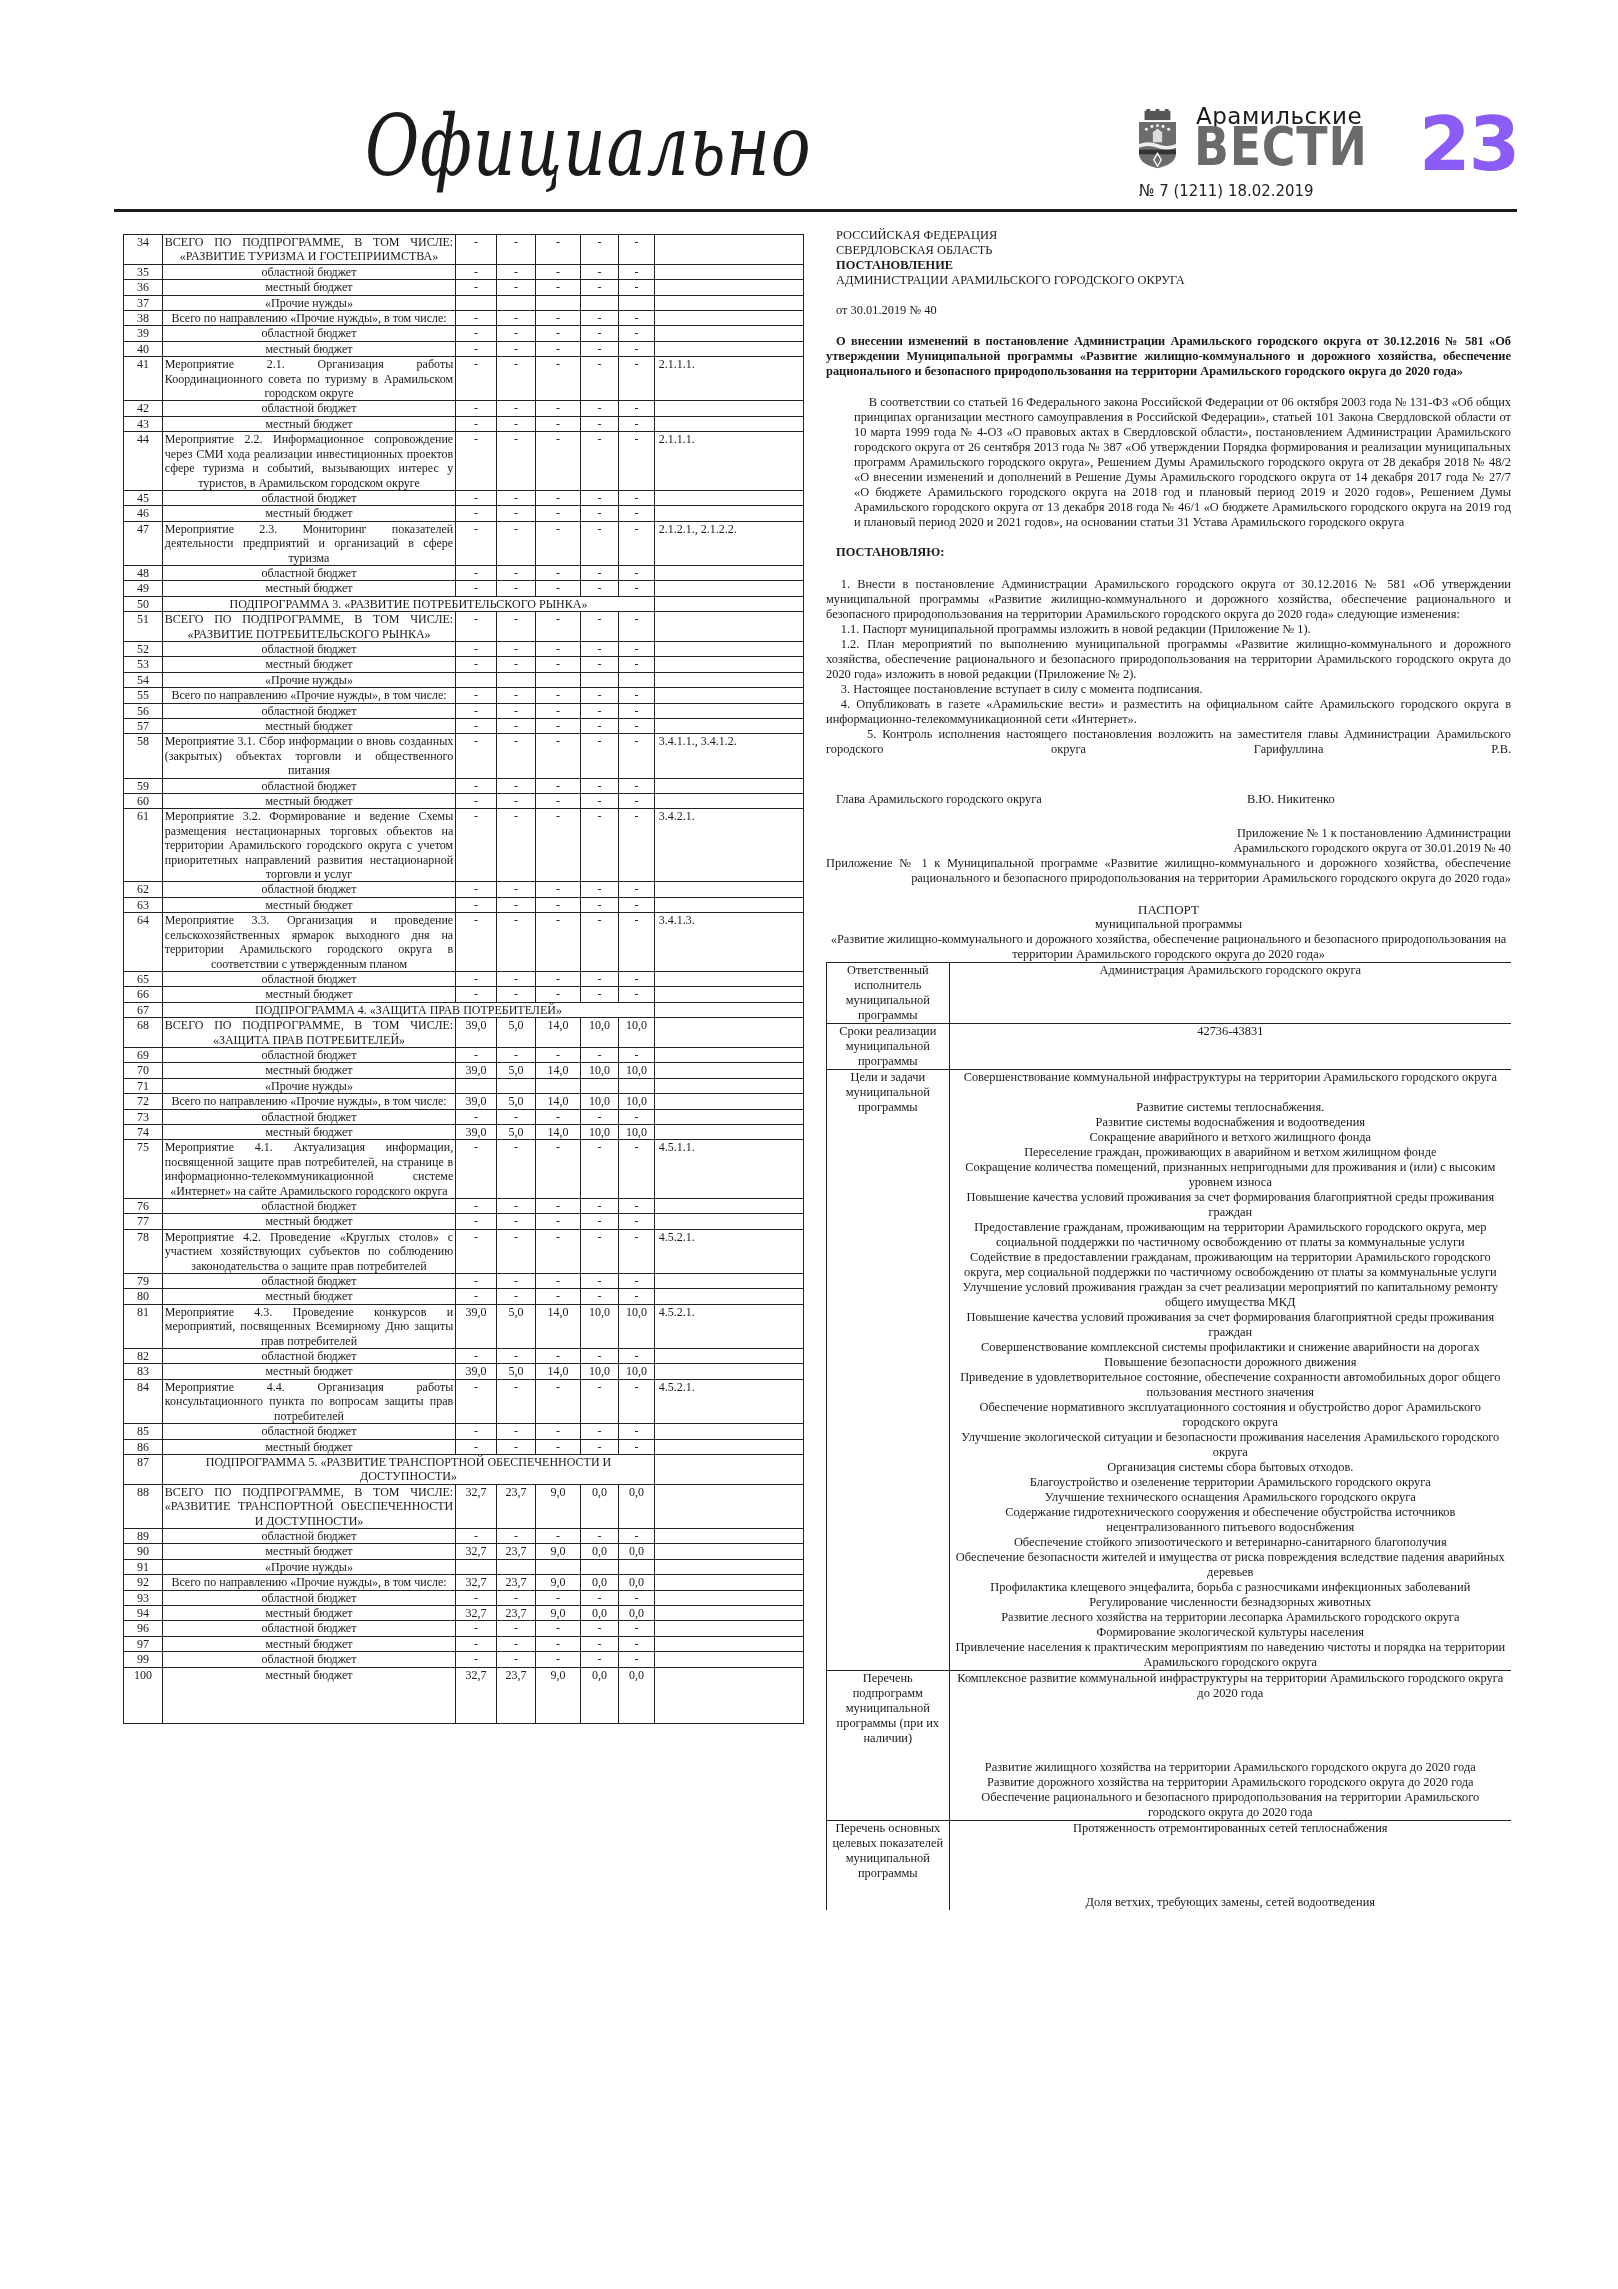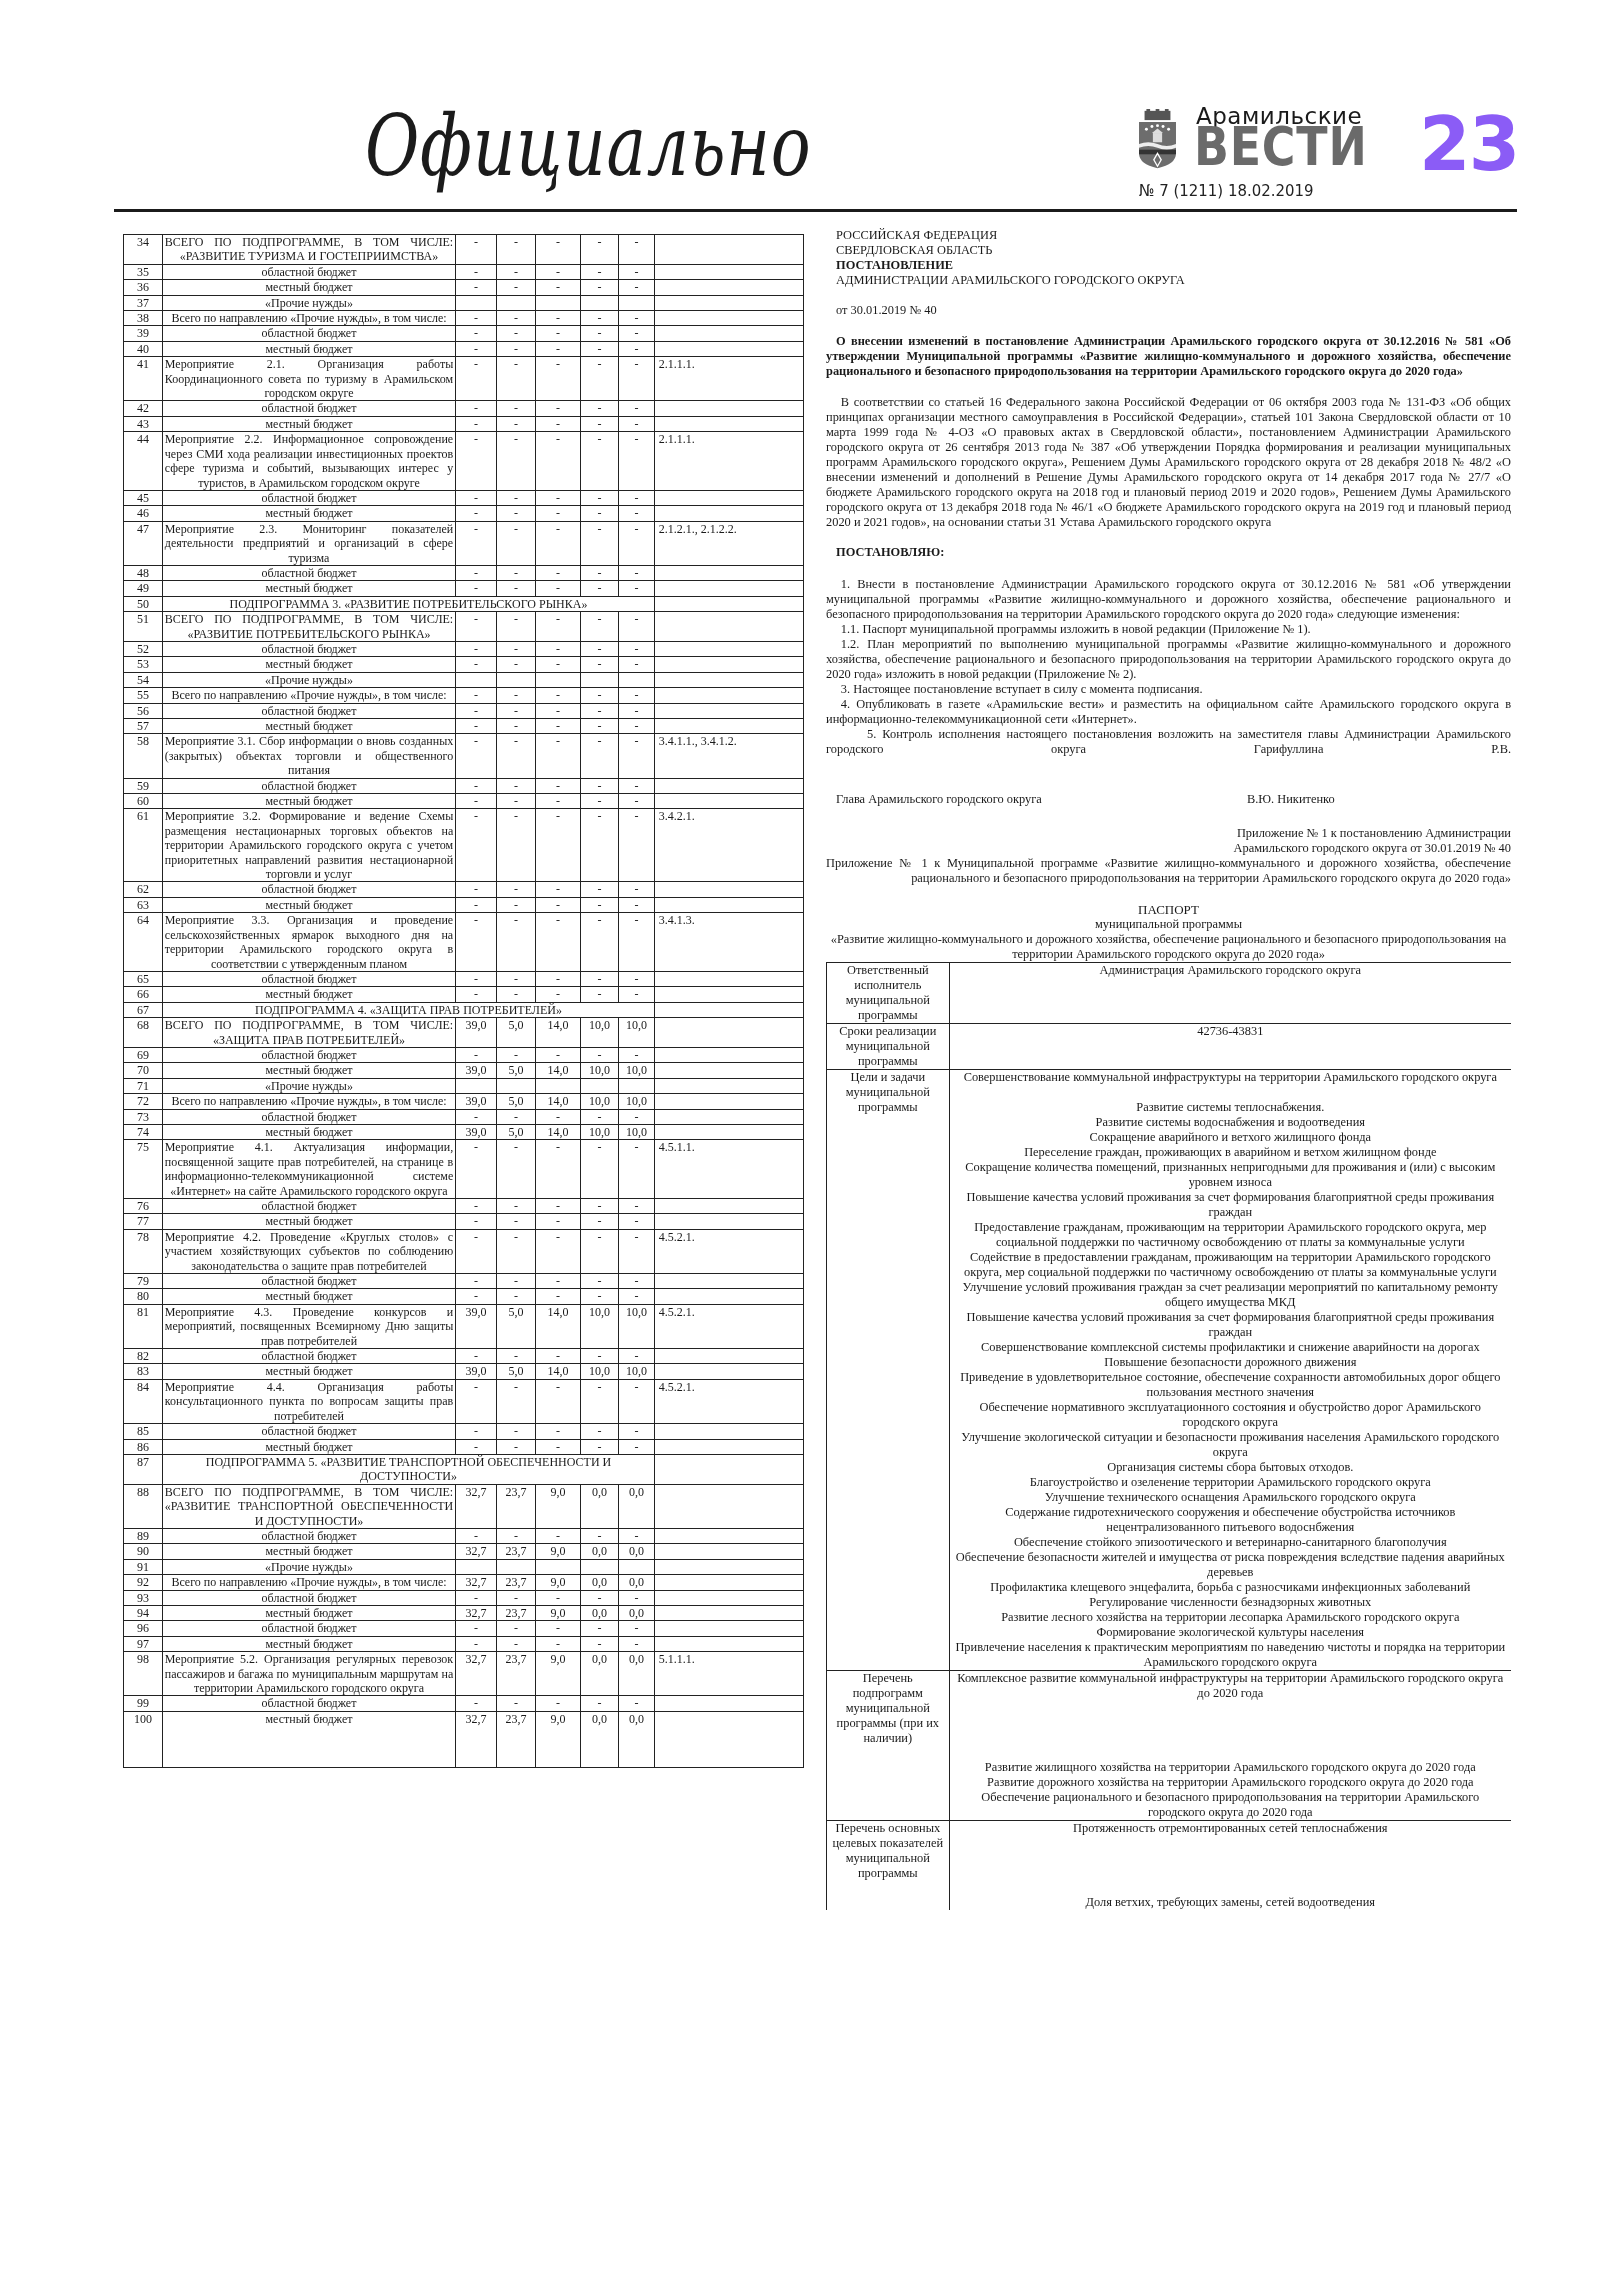--- a/index.html
+++ b/index.html
@@ -34,21 +34,21 @@
   .ltable tr.tail td { height: 55px; }
   .ltable .wide { text-align: center; }
 
   
   .rcol { position: absolute; left: 826px; top: 228px; width: 685px; font-size: 12.4px; line-height: 15px; }
   .hdr-line { margin: 0 0 0 10px; text-transform: none; }
   .hdr-bold { font-weight: bold; }
   .date-line { margin: 14.8px 0 0 10px; }
   .title-italic { margin: 16.6px 0 0 0; font-weight: bold; text-align: justify; text-indent: 10px; }
   .para { margin: 0; text-align: justify; text-indent: 14.8px; }
-  .para.first { margin-top: 15.7px; }
+  .para.first { margin-top: 15.7px; margin-left: 28px; }
   .decree-word { margin: 14.8px 0 0 10px; font-weight: bold; }
   .item { margin: 0; text-align: justify; text-indent: 14.8px; }
   .item.first { margin-top: 17.5px; }
   .item5 { margin: 0; text-align: justify; text-align-last: justify; text-indent: 41px; }
   .sign { margin-top: 35px; display: flex; gap: 28px; }
   .sign .who { margin-left: 10px; width: 383px; }
   .appx { text-align: right; margin: 0; }
   .appx.first { margin-top: 18.5px; }
   .pass-title { text-align: center; margin: 15.7px 0 0 0; font-size: 13px; }
   .pass-sub { text-align: center; margin: 0; }
@@ -709,30 +709,20 @@
       </tr>
       <tr>
         <td class="num">97</td>
         <td class="desc">местный бюджет</td>
         <td class="val">-</td>
         <td class="val">-</td>
         <td class="val">-</td>
         <td class="val">-</td>
         <td class="val">-</td>
         <td class="code"></td>
-      </tr>
-      <tr>
-        <td class="num">98</td>
-        <td class="desc just">Мероприятие 5.2. Организация регулярных перевозок пассажиров и багажа по муниципальным маршрутам на территории Арамильского городского округа</td>
-        <td class="val">32,7</td>
-        <td class="val">23,7</td>
-        <td class="val">9,0</td>
-        <td class="val">0,0</td>
-        <td class="val">0,0</td>
-        <td class="code">5.1.1.1.</td>
       </tr>
       <tr>
         <td class="num">99</td>
         <td class="desc">областной бюджет</td>
         <td class="val">-</td>
         <td class="val">-</td>
         <td class="val">-</td>
         <td class="val">-</td>
         <td class="val">-</td>
         <td class="code"></td>

